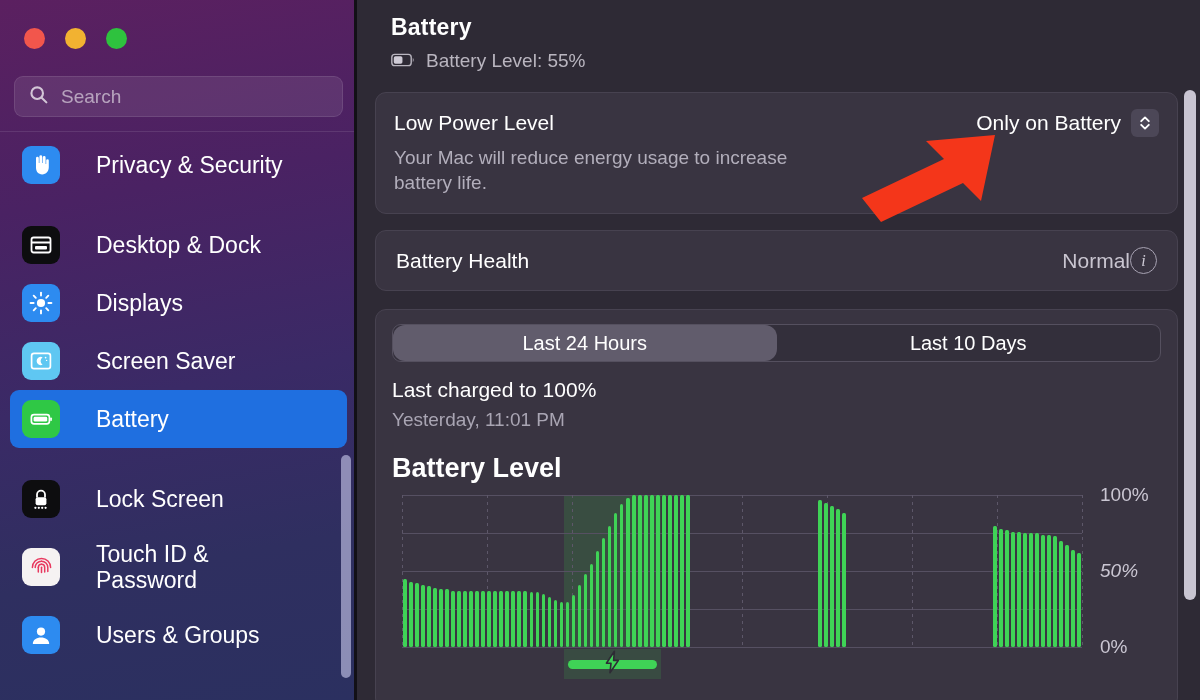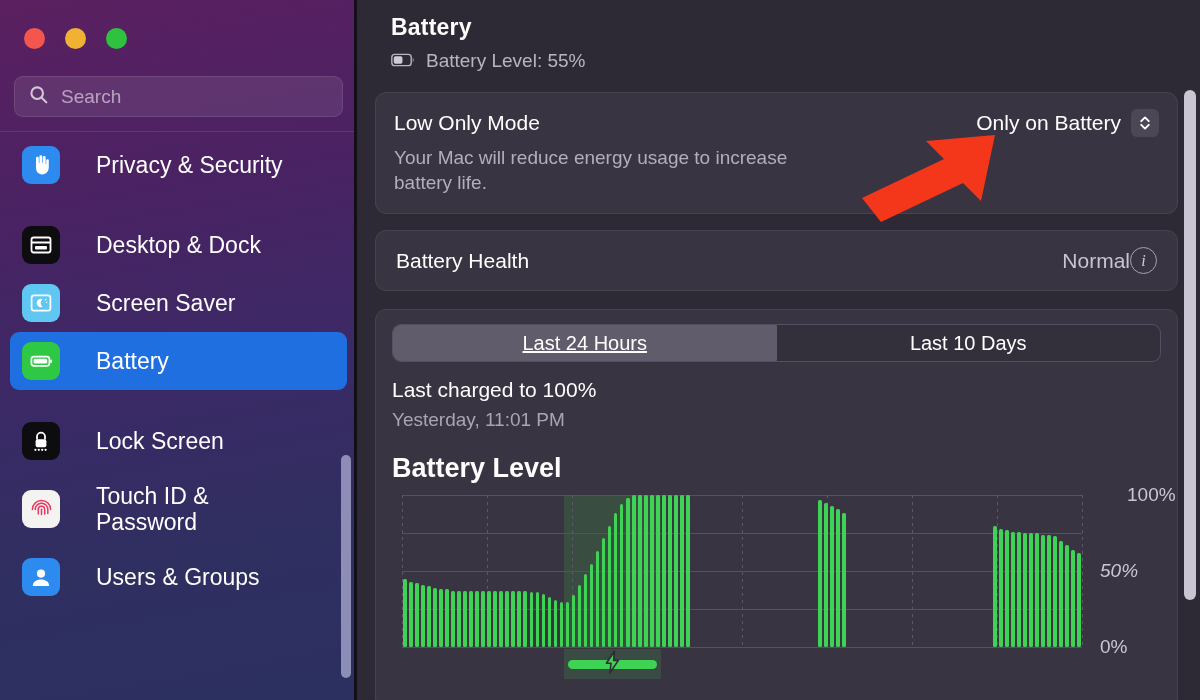--- a/index.html
+++ b/index.html
@@ -163,21 +163,21 @@
     border-radius: 9px;
     border: 1px solid #55505f;
     background: #332f3b;
     overflow: hidden;
   }
   .seg {
     flex: 1 1 50%;
     display: flex; align-items: center; justify-content: center;
     font-size: 20px; color: #ffffff;
   }
-  .seg.active { background: #615c6c; border-radius: 1px; text-decoration: underline; }
+  .seg.active { background: #615c6c; border-radius: 12px; }
 
   .charged-title { margin-top: 16px; font-size: 21px; color: #ffffff; }
   .charged-time  { margin-top: 7px; font-size: 19px; color: #a9a5b3; }
 
   .chart-title { margin-top: 22px; font-size: 27px; font-weight: bold; color: #ffffff; }
 
   .chart-area { position: relative; margin-top: 11px; height: 180px; }
   .plot {
     position: absolute; left: 10px; top: 0;
     width: 680px; height: 152px;
@@ -257,20 +257,38 @@
         <span class="app-icon ic-desktop">
           <svg width="26" height="26" viewBox="0 0 26 26" fill="none" stroke="#ffffff" stroke-width="1.8">
             <rect x="3.5" y="5.5" width="19" height="15" rx="2.2"></rect>
             <line x1="3.5" y1="10.5" x2="22.5" y2="10.5"></line>
             <rect x="7" y="14" width="12" height="3.4" rx="1" fill="#ffffff" stroke="none"></rect>
           </svg>
         </span>
         <span class="label">Desktop &amp; Dock</span>
       </div>
 
+      <div class="nav-item">
+        <span class="app-icon ic-displays">
+          <svg width="26" height="26" viewBox="0 0 26 26" fill="none" stroke="#ffffff" stroke-width="1.9" stroke-linecap="round">
+            <circle cx="13" cy="13" r="4.1" fill="#ffffff" stroke="none"></circle>
+            <g>
+              <line x1="13" y1="2.6" x2="13" y2="5.6"></line>
+                <line x1="13" y1="20.4" x2="13" y2="23.4"></line>
+              <line x1="2.6" y1="13" x2="5.6" y2="13"></line>
+                <line x1="20.4" y1="13" x2="23.4" y2="13"></line>
+              <line x1="5.7" y1="5.7" x2="7.8" y2="7.8"></line>
+                <line x1="18.2" y1="18.2" x2="20.3" y2="20.3"></line>
+              <line x1="5.7" y1="20.3" x2="7.8" y2="18.2"></line>
+                <line x1="18.2" y1="7.8" x2="20.3" y2="5.7"></line>
+            </g>
+          </svg>
+        </span>
+        <span class="label">Displays</span>
+      </div>
 
 
       <div class="nav-item">
         <span class="app-icon ic-saver">
           <svg width="26" height="26" viewBox="0 0 26 26" fill="none" stroke="#ffffff" stroke-width="1.7">
             <rect x="3.6" y="5.4" width="18.8" height="15.2" rx="2.4"></rect>
             <path d="M14.6 9.2a4.2 4.2 0 100 7.6 4.6 4.6 0 010-7.6z" fill="#ffffff" stroke="none"></path>
             <circle cx="17.6" cy="9.6" r="0.85" fill="#ffffff" stroke="none"></circle>
             <circle cx="18.6" cy="12.4" r="0.7" fill="#ffffff" stroke="none"></circle>
           </svg>
@@ -350,21 +368,21 @@
             <rect x="3" y="3" width="9.4" height="8" rx="1.8" fill="#cfcbd6"></rect>
             <path d="M23.6 4.8v4.4c1.3-.5 1.3-3.9 0-4.4z" fill="#b9b5bf"></path>
           </svg>
         </span>
         <span>Battery Level: 55%</span>
       </div>
     </div>
 
     <div class="card lpm">
       <div class="row-top">
-        <span class="row-title">Low Only Mode</span>
+        <span class="row-title">Low Power Level</span>
         <span class="popup">
           <span>Only on Battery</span>
           <span class="stepper">
             <svg width="14" height="18" viewBox="0 0 14 18" fill="none" stroke="#ffffff" stroke-width="1.9" stroke-linecap="round" stroke-linejoin="round">
               <polyline points="3.2,7.2 7,3.4 10.8,7.2"></polyline>
               <polyline points="3.2,10.8 7,14.6 10.8,10.8"></polyline>
             </svg>
           </span>
         </span>
       </div>
@@ -481,21 +499,21 @@
               <div class="bar" style="left: 639.019px; width: 3.73097px; height: 112.48px; background: rgb(63, 211, 86);"></div>
               <div class="bar" style="left: 645.037px; width: 3.73097px; height: 112.48px; background: rgb(63, 211, 86);"></div>
               <div class="bar" style="left: 651.055px; width: 3.73097px; height: 110.96px; background: rgb(63, 211, 86);"></div>
               <div class="bar" style="left: 657.073px; width: 3.73097px; height: 106.4px; background: rgb(63, 211, 86);"></div>
               <div class="bar" style="left: 663.09px; width: 3.73097px; height: 101.84px; background: rgb(63, 211, 86);"></div>
               <div class="bar" style="left: 669.108px; width: 3.73097px; height: 97.28px; background: rgb(63, 211, 86);"></div>
               <div class="bar" style="left: 675.126px; width: 3.73097px; height: 94.24px; background: rgb(63, 211, 86);"></div>
             </div>
         </div>
         <div class="ylabels" id="ylabels">
-            <div class="ylab" style="top: 0px; margin-left: 27px;">100%</div>
+            <div class="ylab" style="top: 0px;">100%</div>
             <div class="ylab" style="top: 76px; font-style: italic;">50%</div>
             <div class="ylab" style="top: 152px;">0%</div>
           </div>
         <div class="charge-strip" id="chargeStrip" style="left: 172.478px; width: 96.2832px; top: 154px;">
           <div class="charge-pill" id="chargePill" style="left: 4px; width: 88.2832px;"></div>
           <span class="bolt-icon">
             <svg width="17" height="24" viewBox="0 0 17 24" fill="#3fd356" stroke="#2e2a35" stroke-width="1.6" stroke-linejoin="round">
               <path d="M10.4 1.2L2.4 13.2h4.6L6 22.8l8.4-12.4H9.6z"></path>
             </svg>
           </span>

